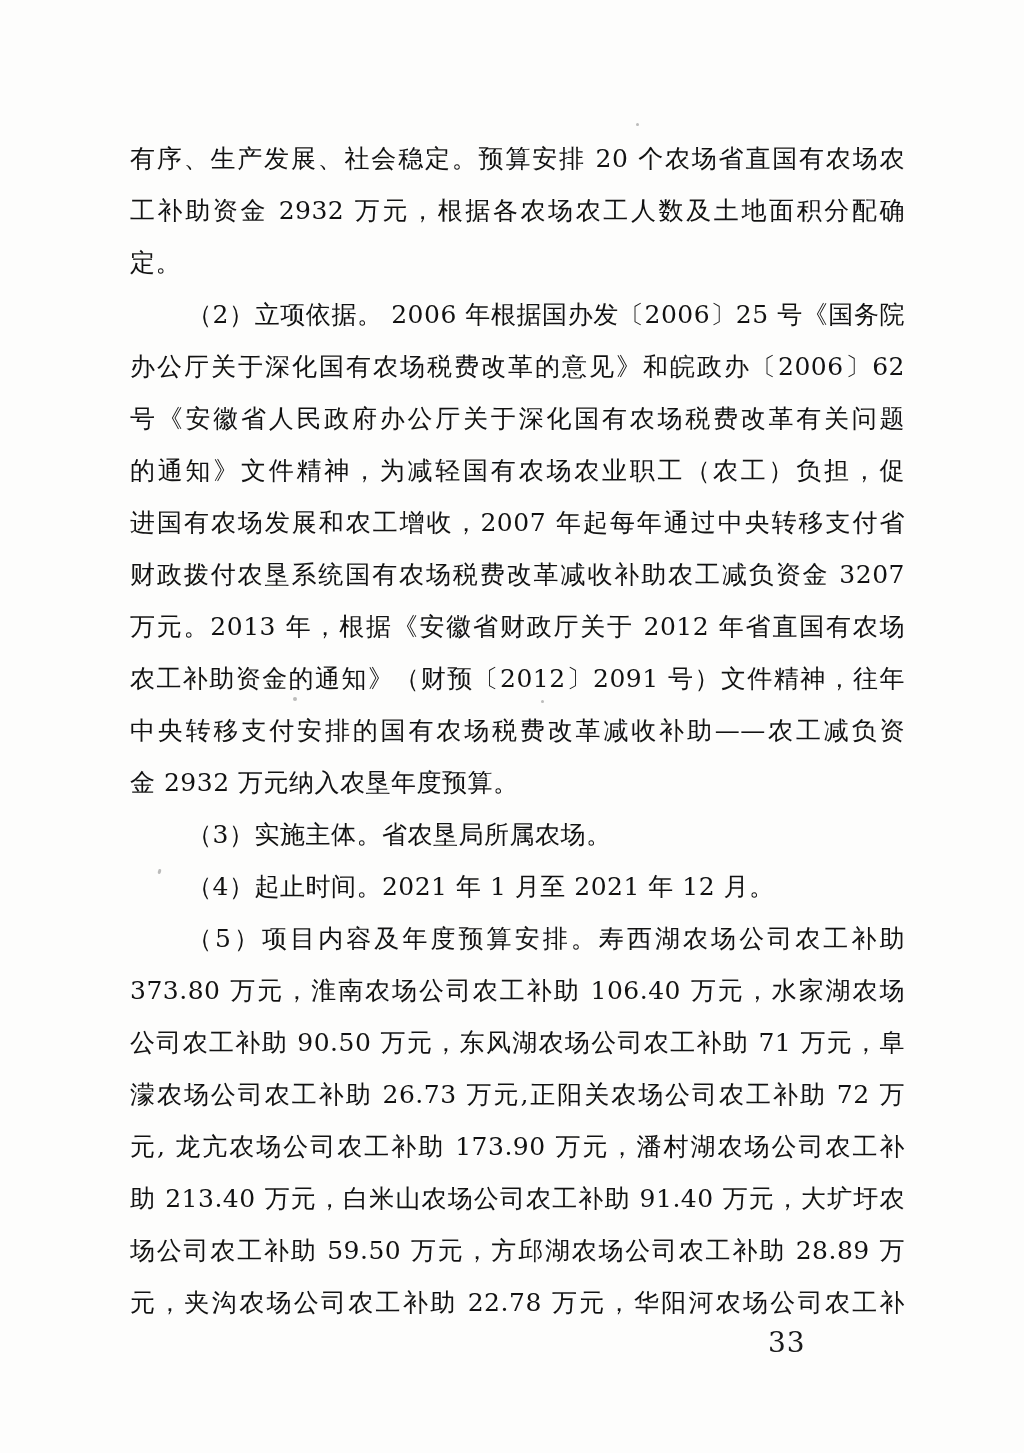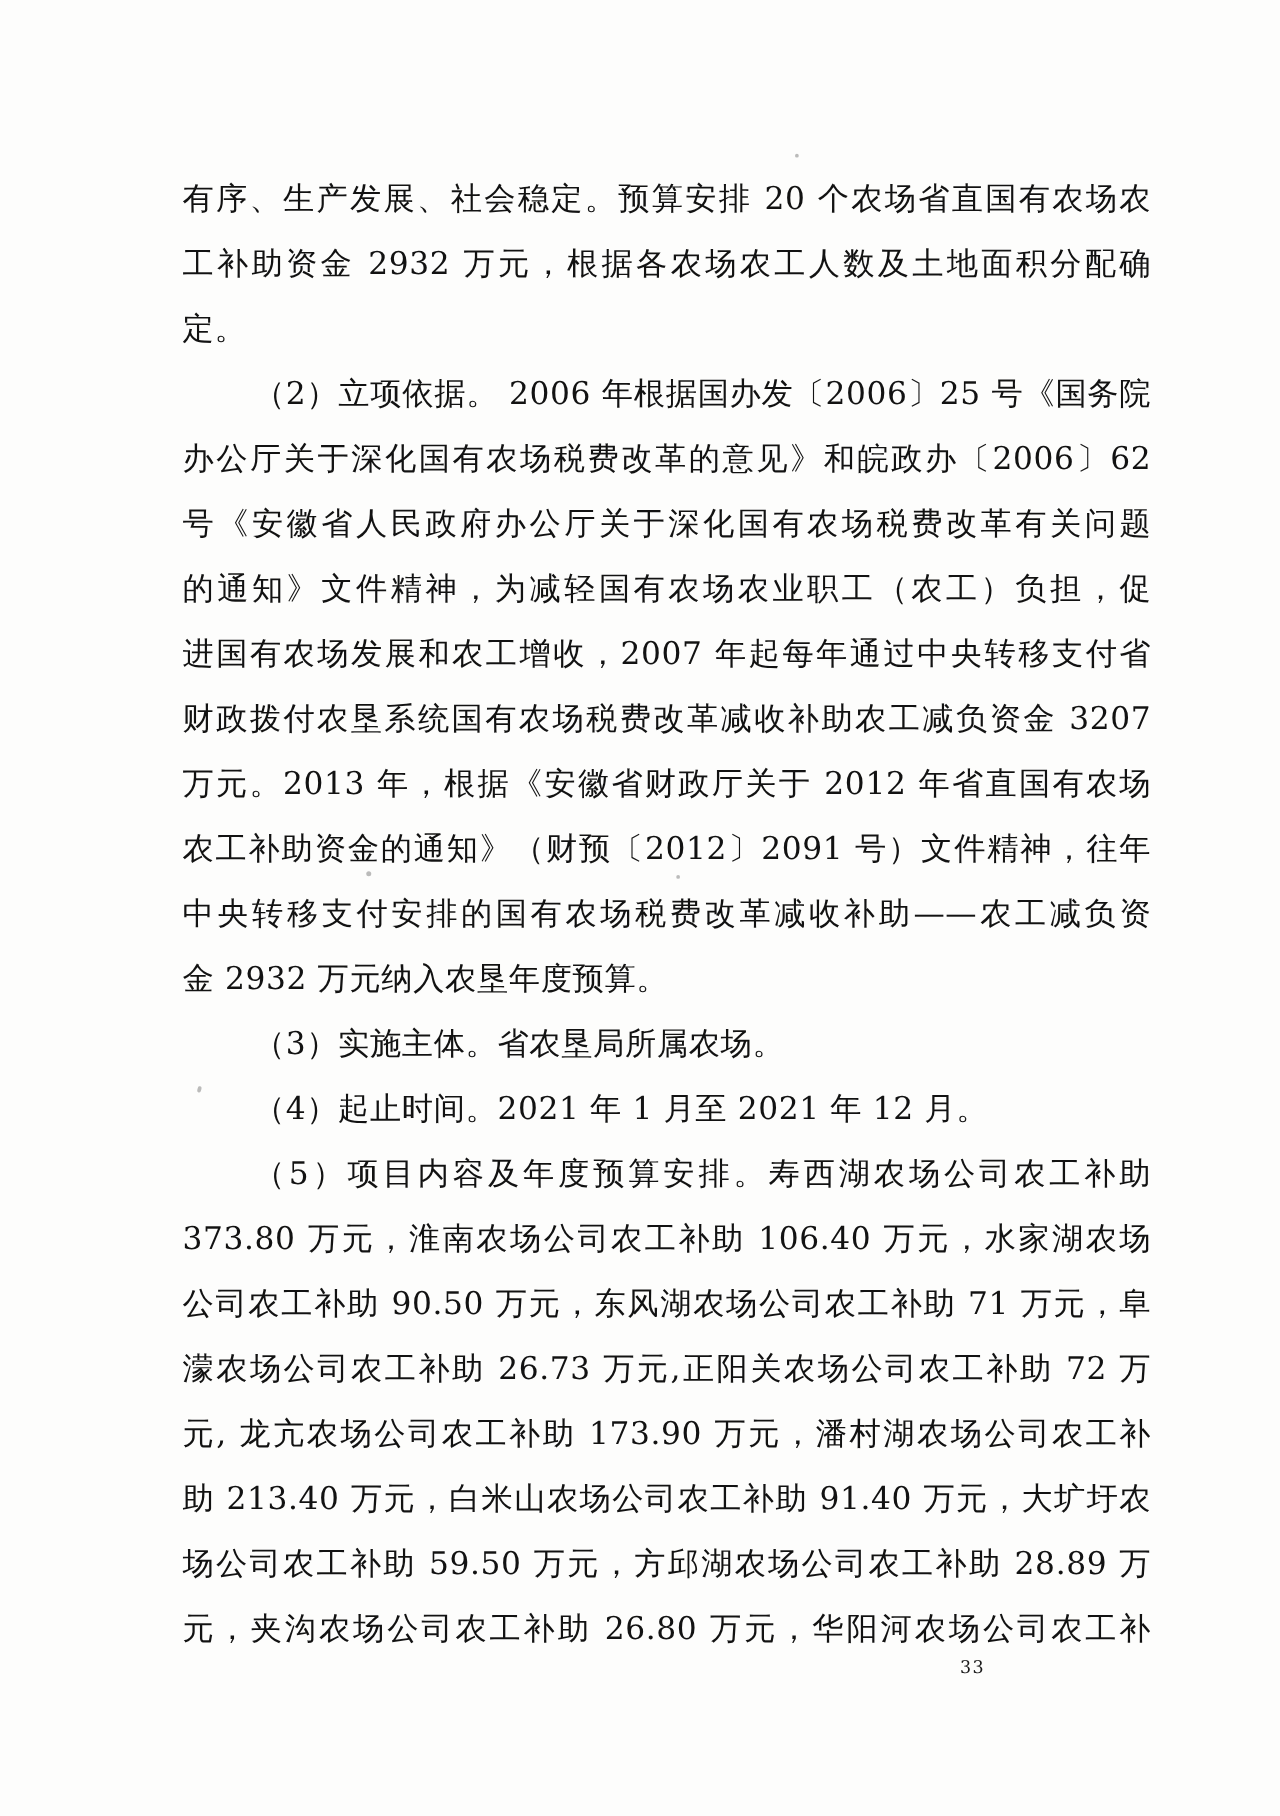--- a/index.html
+++ b/index.html
@@ -18,42 +18,41 @@
     overflow: hidden;
   }
   .text-block {
     position: absolute;
     left: 130px;
     top: 133px;
     width: 775px;
     font-size: 25px;
     line-height: 52px;
     letter-spacing: 0.5px;
-    margin-left: 16px;
   }
   .line {
     height: 52px;
     overflow: hidden;
     text-align: justify;
     text-align-last: justify;
     -moz-text-align-last: justify;
   }
   .line.no-fill {
     text-align: left;
     text-align-last: left;
     -moz-text-align-last: left;
   }
   .line.indent {
     padding-left: 57px;
   }
   .page-number {
     position: absolute;
     left: 768px;
     top: 1326px;
-    font-size: 14px;
+    font-size: 28px;
     letter-spacing: 1px;
     color: #1a1a1a;
   }
   
   .speck {
     position: absolute;
     background: #6b6b6b;
     border-radius: 50%;
     opacity: 0.45;
   }
@@ -82,20 +81,20 @@
       <div class="line no-fill">金 2932 万元纳入农垦年度预算。</div>
       <div class="line indent no-fill">（3）实施主体。省农垦局所属农场。</div>
       <div class="line indent no-fill">（4）起止时间。2021 年 1 月至 2021 年 12 月。</div>
       <div class="line indent">（5）项目内容及年度预算安排。寿西湖农场公司农工补助</div>
       <div class="line">373.80 万元，淮南农场公司农工补助 106.40 万元，水家湖农场</div>
       <div class="line">公司农工补助 90.50 万元，东风湖农场公司农工补助 71 万元，阜</div>
       <div class="line">濛农场公司农工补助 26.73 万元,正阳关农场公司农工补助 72 万</div>
       <div class="line">元, 龙亢农场公司农工补助 173.90 万元，潘村湖农场公司农工补</div>
       <div class="line">助 213.40 万元，白米山农场公司农工补助 91.40 万元，大圹圩农</div>
       <div class="line">场公司农工补助 59.50 万元，方邱湖农场公司农工补助 28.89 万</div>
-      <div class="line">元，夹沟农场公司农工补助 26.80 万元，华阳河农场公司农工补</div>
+      <div class="line">元，夹沟农场公司农工补助 22.78 万元，华阳河农场公司农工补</div>
     </div>
   <div class="page-number">33</div>
   <div class="speck s1"></div>
   <div class="speck s2"></div>
   <div class="speck s3"></div>
   <div class="speck s4"></div>
 </div>
 
 </body></html>

